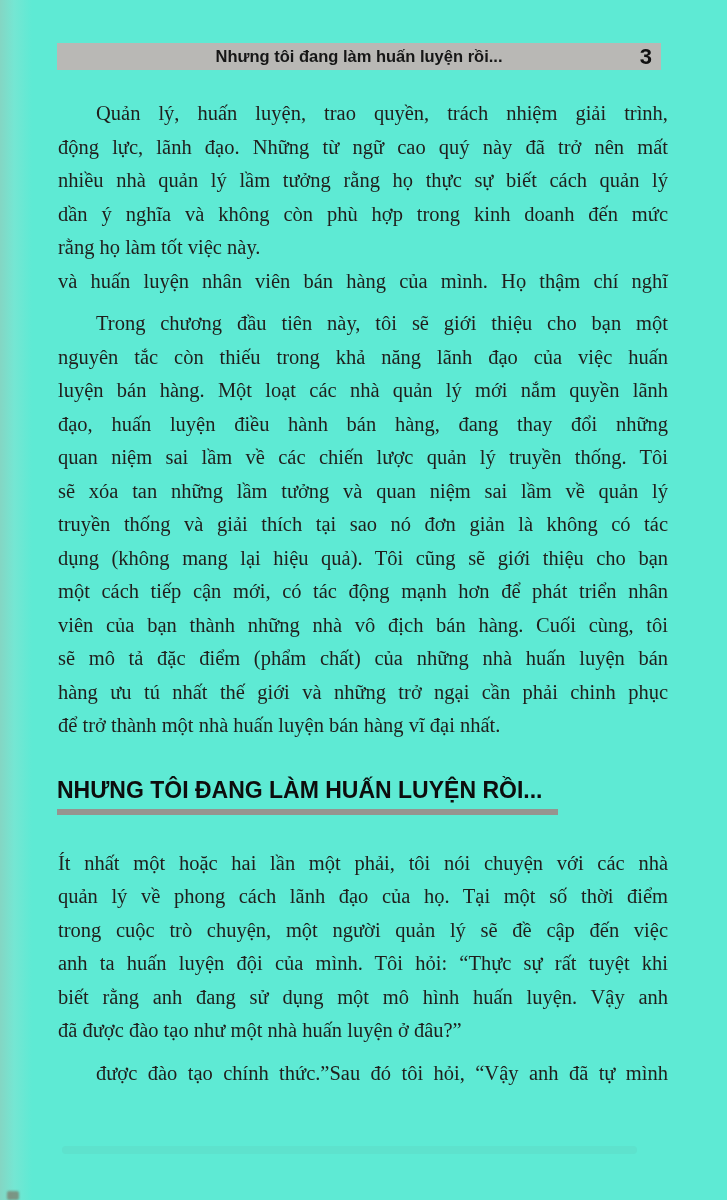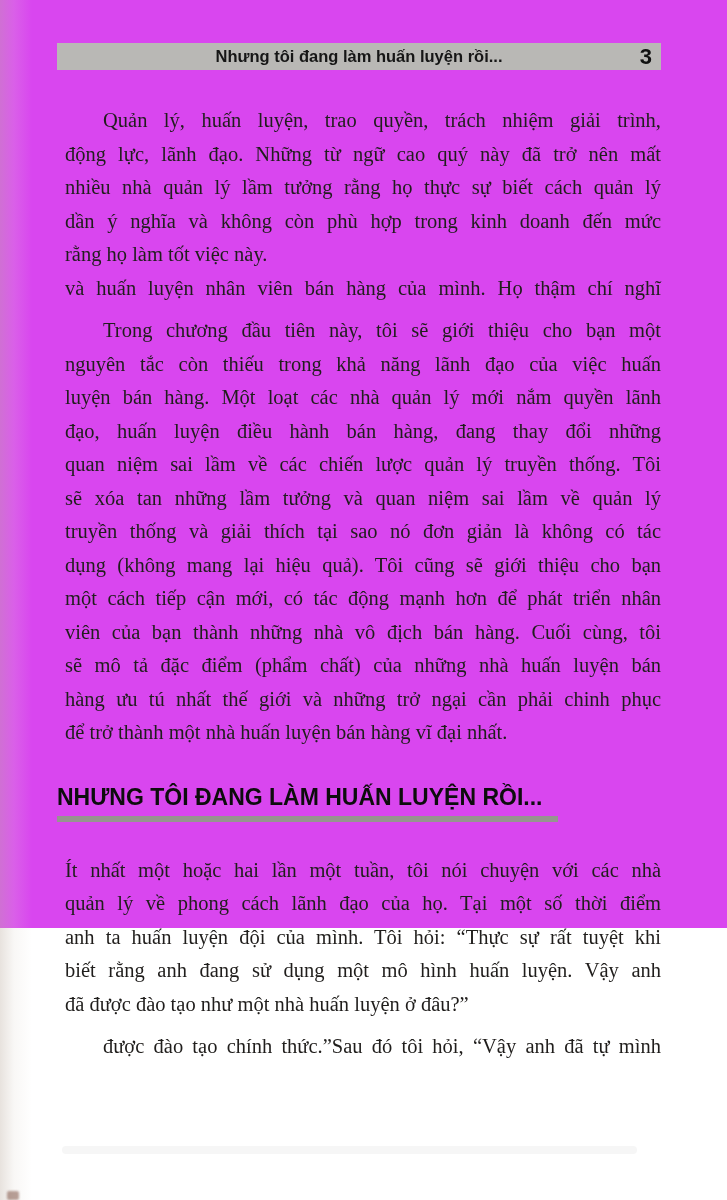--- a/index.html
+++ b/index.html
@@ -4,22 +4,22 @@
 <style>
   html, body { margin: 0; padding: 0; }
   body {
     width: 727px; height: 1200px;
     background: #ffffff;
     font-family: "Liberation Serif", "DejaVu Serif", serif;
     overflow: hidden;
   }
   .page {
     position: relative;
-    width: 727px; height: 928px;
-    background: #d946ef;
+    width: 727px; height: 1200px;
+    background: #5eead4;
   }
   
   .gutter-shade {
     position: absolute; left: 0; top: 0; width: 34px; height: 1200px;
     background: linear-gradient(to right, rgba(193,180,168,0.38), rgba(220,212,203,0.18) 14px, rgba(255,255,255,0) 32px);
     pointer-events: none;
   }
   .corner-mark {
     position: absolute; left: 7px; top: 1191px; width: 12px; height: 9px;
     background: rgba(128,84,70,0.55); border-radius: 2px; filter: blur(1px);
@@ -45,21 +45,21 @@
     line-height: 27px;
     font-weight: bold; font-size: 22px; color: #111111;
   }
 
   
   .content {
     position: absolute; left: 57px; top: 96px; width: 612px;
     color: #201e1c;
     font-size: 20.5px;
   }
-  .para { margin: 8px; }
+  .para { margin: 1px; }
   .para + .para { margin-top: 9px; }
   .line {
     line-height: 33.5px;
     text-align: justify;
     text-align-last: justify;
     white-space: normal;
   }
   .line.last { text-align-last: left; }
   .para.indent .line:first-child { text-indent: 38px; }
 
@@ -118,22 +118,23 @@
         </div>
       </div>
 
     <div class="section-head">
       <div class="section-head-text">NHƯNG TÔI ĐANG LÀM HUẤN LUYỆN RỒI...</div>
       <div class="section-head-rule"></div>
     </div>
 
     <div class="after-head">
         <div class="para">
-          <div class="line">Ít nhất một hoặc hai lần một tuần, tôi nói chuyện với các nhà</div>
+          <div class="line">Ít nhất một hoặc hai lần một phải, tôi nói chuyện với các nhà</div>
           <div class="line">quản lý về phong cách lãnh đạo của họ. Tại một số thời điểm</div>
+          <div class="line">trong cuộc trò chuyện, một người quản lý sẽ đề cập đến việc</div>
           <div class="line">anh ta huấn luyện đội của mình. Tôi hỏi: “Thực sự rất tuyệt khi</div>
           <div class="line">biết rằng anh đang sử dụng một mô hình huấn luyện. Vậy anh</div>
           <div class="line last">đã được đào tạo như một nhà huấn luyện ở đâu?”</div>
         </div>
         <div class="para indent">
           <div class="line">được đào tạo chính thức.”Sau đó tôi hỏi, “Vậy anh đã tự mình</div>
         </div>
       </div>
 
   </div>

